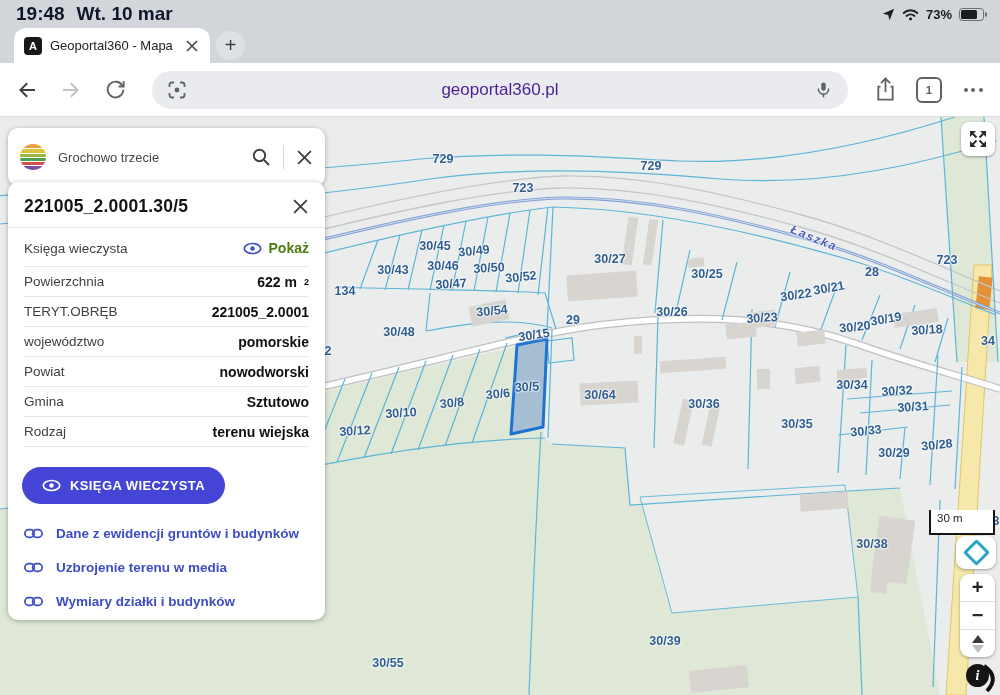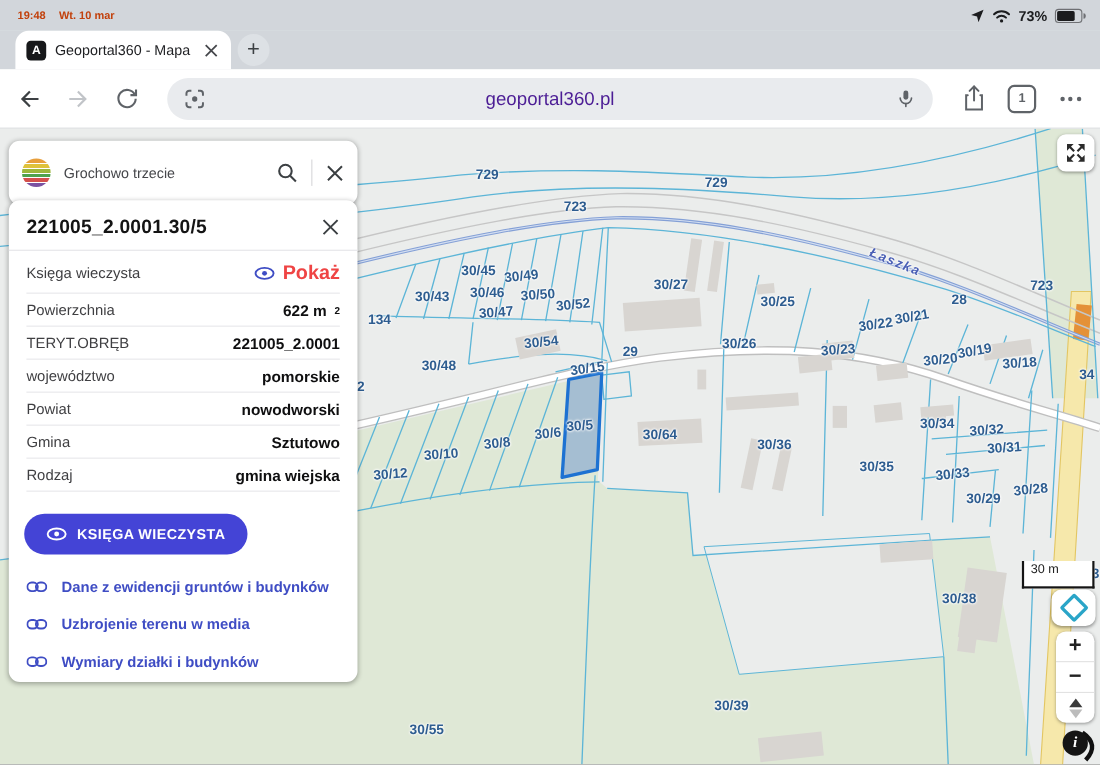--- a/index.html
+++ b/index.html
@@ -2,21 +2,21 @@
 <html><head>
 <meta charset="utf-8">
 <style>
   html,body{margin:0;padding:0;background:#888;}
   #app{position:relative;width:1000px;height:695px;overflow:hidden;
        font-family:"Liberation Sans",sans-serif;background:#ebedec;}
 
   
   .statusbar{position:absolute;left:0;top:0;width:1000px;height:28px;background:#d2d6db;
              display:flex;justify-content:space-between;align-items:center;padding:0 16px;box-sizing:border-box;}
-  .sb-left{display:flex;gap:12px;align-items:flex-end;font-size:10px;font-weight:700;color:#c2410c;}
+  .sb-left{display:flex;gap:12px;align-items:flex-end;font-size:19px;font-weight:700;color:#0f172a;}
   .sb-left .sb-date{font-weight:600;}
   .sb-right{display:flex;gap:7px;align-items:center;font-size:13px;font-weight:600;color:#1b1c1e;}
   .battery{position:relative;width:23px;height:11px;border:1.5px solid rgba(27,28,30,.55);border-radius:3.5px;}
   .battery .fill{position:absolute;left:1px;top:1px;bottom:1px;width:70%;background:#1b1c1e;border-radius:1.5px;}
   .battery .nub{position:absolute;right:-4px;top:3px;width:2px;height:5px;background:rgba(27,28,30,.55);border-radius:0 2px 2px 0;}
 
   
   .tabstrip{position:absolute;left:0;top:28px;width:1000px;height:35px;background:#d2d6db;}
   .tab{position:absolute;left:14px;top:0;width:196px;height:35px;background:#fff;
        border-radius:12px 12px 0 0;display:flex;align-items:center;padding:0 10px;box-sizing:border-box;gap:8px;}
@@ -77,21 +77,21 @@
   .info-card{left:8px;top:182px;width:317px;height:438px;box-sizing:border-box;}
   .card-head{display:flex;align-items:center;justify-content:space-between;padding:14px 16px 10px 16px;}
   .p-title{font-size:17.5px;font-weight:700;color:#141414;letter-spacing:.2px;}
   .head-div{height:1px;background:#e4e4e8;margin:0 0 2px 0;}
   .rows{margin:0 16px;}
   .row{display:flex;align-items:center;justify-content:space-between;height:29px;border-bottom:1px solid #e7e7ea;}
   .row:first-child{height:36px;}
   .rlabel{font-size:13.5px;color:#3f3f42;}
   .rvalue{font-size:14px;font-weight:700;color:#0f0f10;display:flex;align-items:center;gap:7px;}
   .rvalue sup{font-size:9px;font-weight:700;}
-  .rvalue.vlink{color:#ef4444;font-weight:700;font-size:18px;}
+  .rvalue.vlink{color:#4d7c0f;font-weight:700;font-size:14px;}
   .kw-button{margin:20px 16px 0 14px;height:37px;border-radius:19px;background:#4444d6;color:#fff;
              display:inline-flex;align-items:center;gap:9px;padding:0 20px;font-size:13px;font-weight:700;
              letter-spacing:.4px;border:none;}
   .plinks{margin:12px 16px 0 16px;}
   .plink{display:flex;align-items:center;gap:13px;height:34px;color:#3f4dc4;font-size:13.5px;font-weight:600;}
 
   svg{display:block;}
 </style>
 </head>
 <body>
@@ -469,21 +469,21 @@
     <span class="rvalue">
 
       <span class="vtext">Sztutowo</span>
     </span>
   </div>
 
   <div class="row">
     <span class="rlabel">Rodzaj</span>
     <span class="rvalue">
 
-      <span class="vtext">gmina wiejska</span>
+      <span class="vtext">terenu wiejska</span>
     </span>
   </div>
 </div>
     <button class="kw-button">
       <svg width="19" height="13" viewBox="0 0 22 14">
         <ellipse cx="11" cy="7" rx="9.5" ry="5.8" fill="none" stroke="#fff" stroke-width="2"></ellipse>
         <circle cx="11" cy="7" r="2.6" fill="#fff"></circle>
       </svg>
       <span>KSIĘGA WIECZYSTA</span>
     </button>

